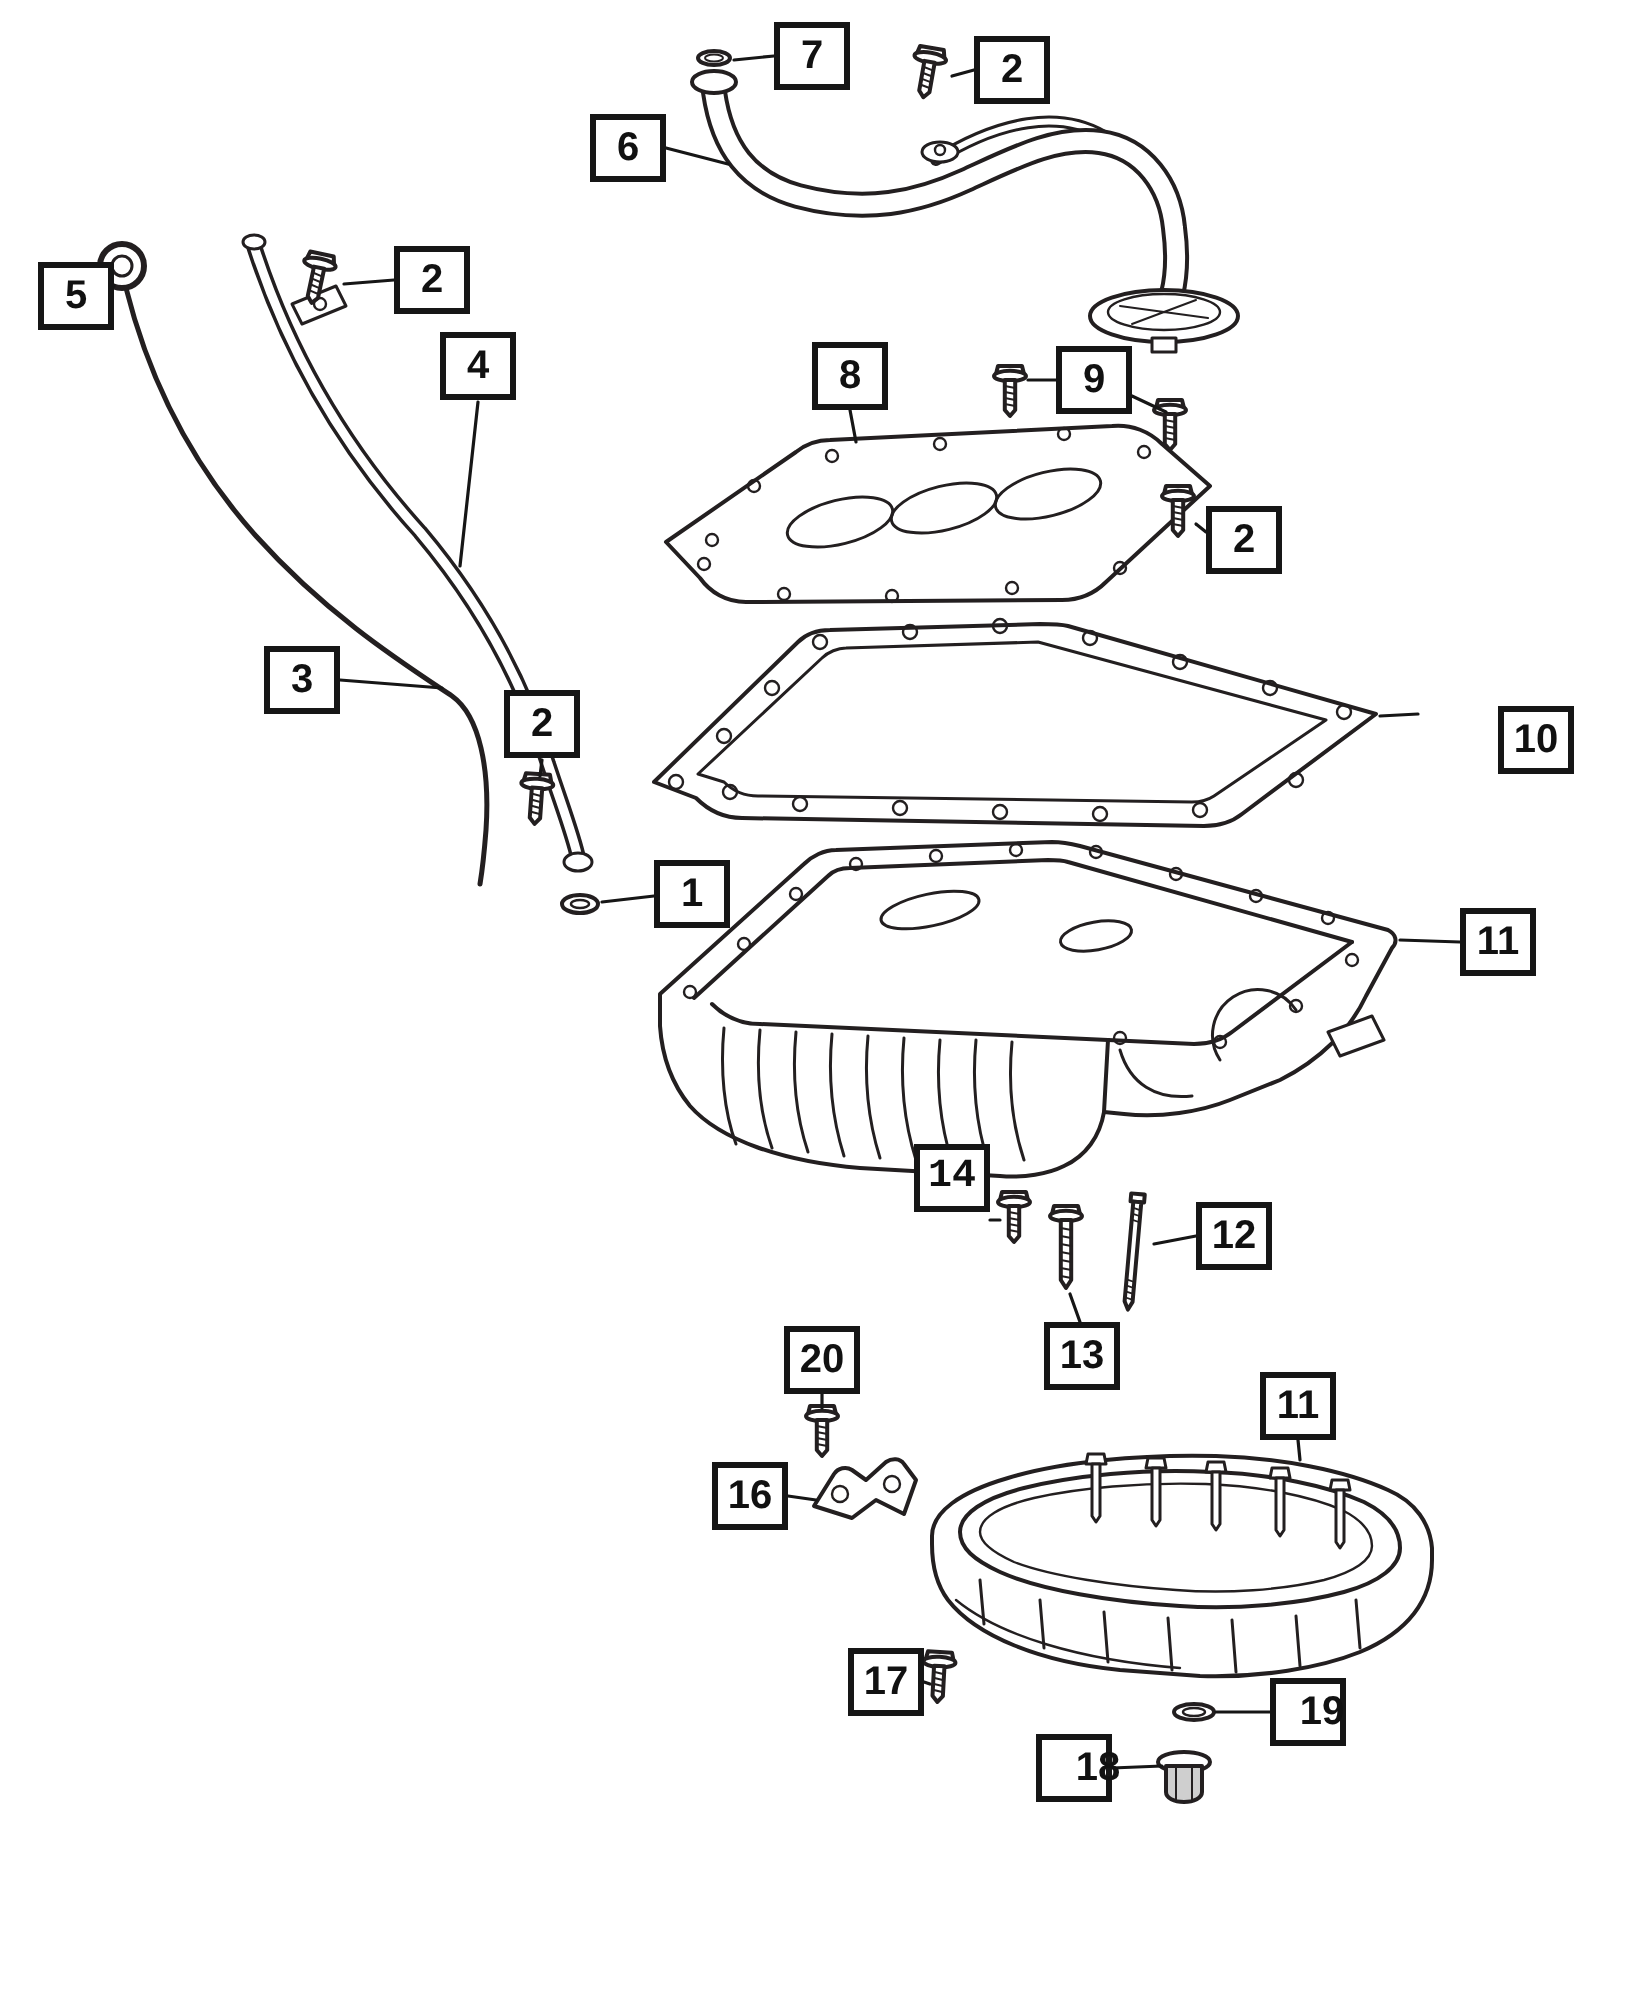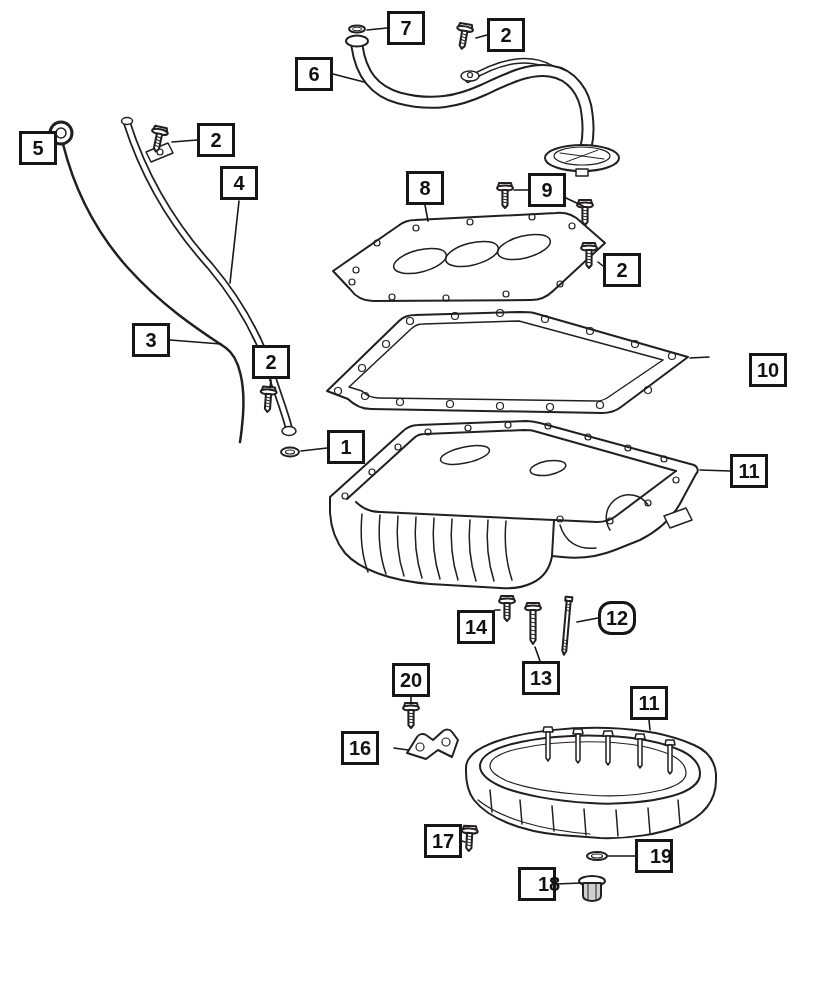--- a/index.html
+++ b/index.html
@@ -291,24 +291,24 @@
       <div class="callout" style="left: 197px; top: 123px;">2</div>
       <div class="callout" style="left: 220px; top: 166px;">4</div>
       <div class="callout" style="left: 406px; top: 171px;">8</div>
       <div class="callout" style="left: 528px; top: 173px;">9</div>
       <div class="callout" style="left: 603px; top: 253px;">2</div>
       <div class="callout" style="left: 132px; top: 323px;">3</div>
       <div class="callout" style="left: 709px; top: 353px; margin-left: 40px;">10</div>
       <div class="callout" style="left: 252px; top: 345px;">2</div>
       <div class="callout" style="left: 327px; top: 430px;">1</div>
       <div class="callout" style="left: 730px; top: 454px;">11</div>
-      <div class="callout" style="left: 457px; top: 610px;">14</div>
-      <div class="callout" style="left: 598px; top: 601px; border-radius: 13px;">12</div>
+      <div class="callout" style="left: 457px; top: 572px; font-family: Liberation Mono, monospace;">14</div>
+      <div class="callout" style="left: 598px; top: 601px;">12</div>
       <div class="callout" style="left: 522px; top: 661px; text-align: right;">13</div>
       <div class="callout" style="left: 392px; top: 663px;">20</div>
       <div class="callout" style="left: 630px; top: 686px;">11</div>
-      <div class="callout" style="left: 341px; top: 731px;">16</div>
+      <div class="callout" style="left: 356px; top: 731px;">16</div>
       <div class="callout" style="left: 424px; top: 824px;">17</div>
       <div class="callout" style="left: 635px; top: 839px; padding-left: 14px;">19</div>
       <div class="callout" style="left: 518px; top: 867px; padding-left: 24px;">18</div>
     </div>
 
 </div>
 
 </body></html>

